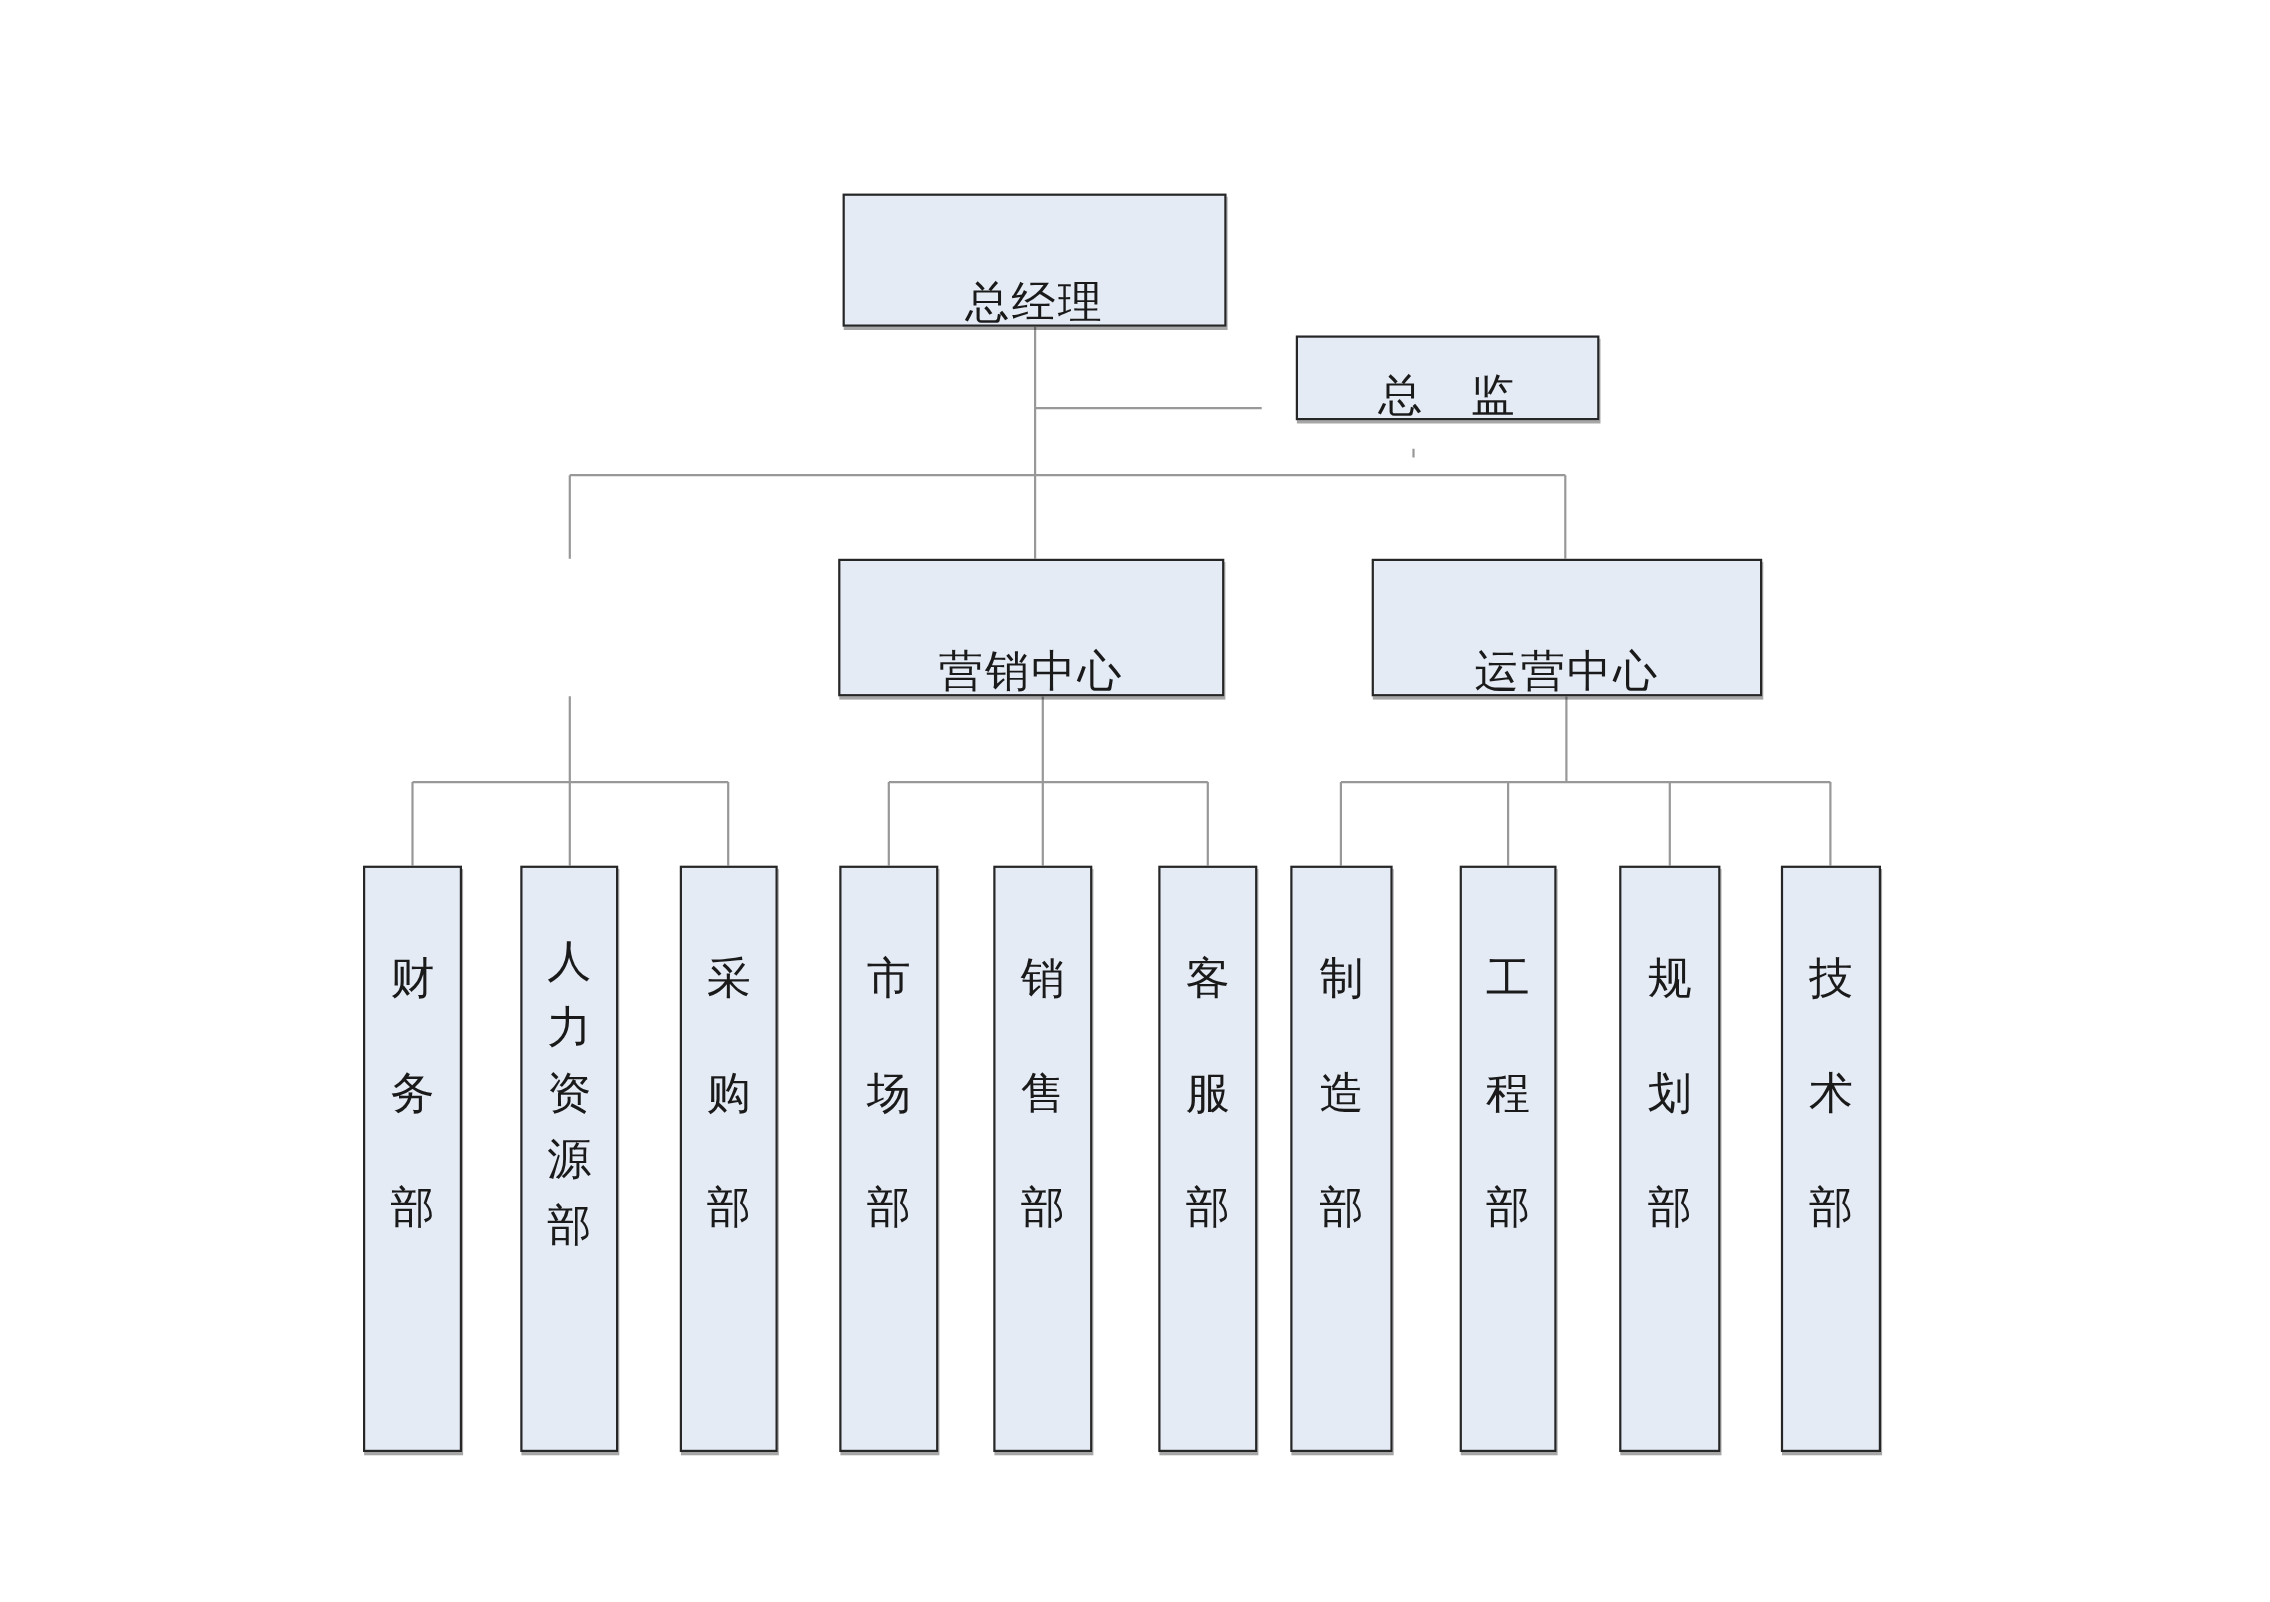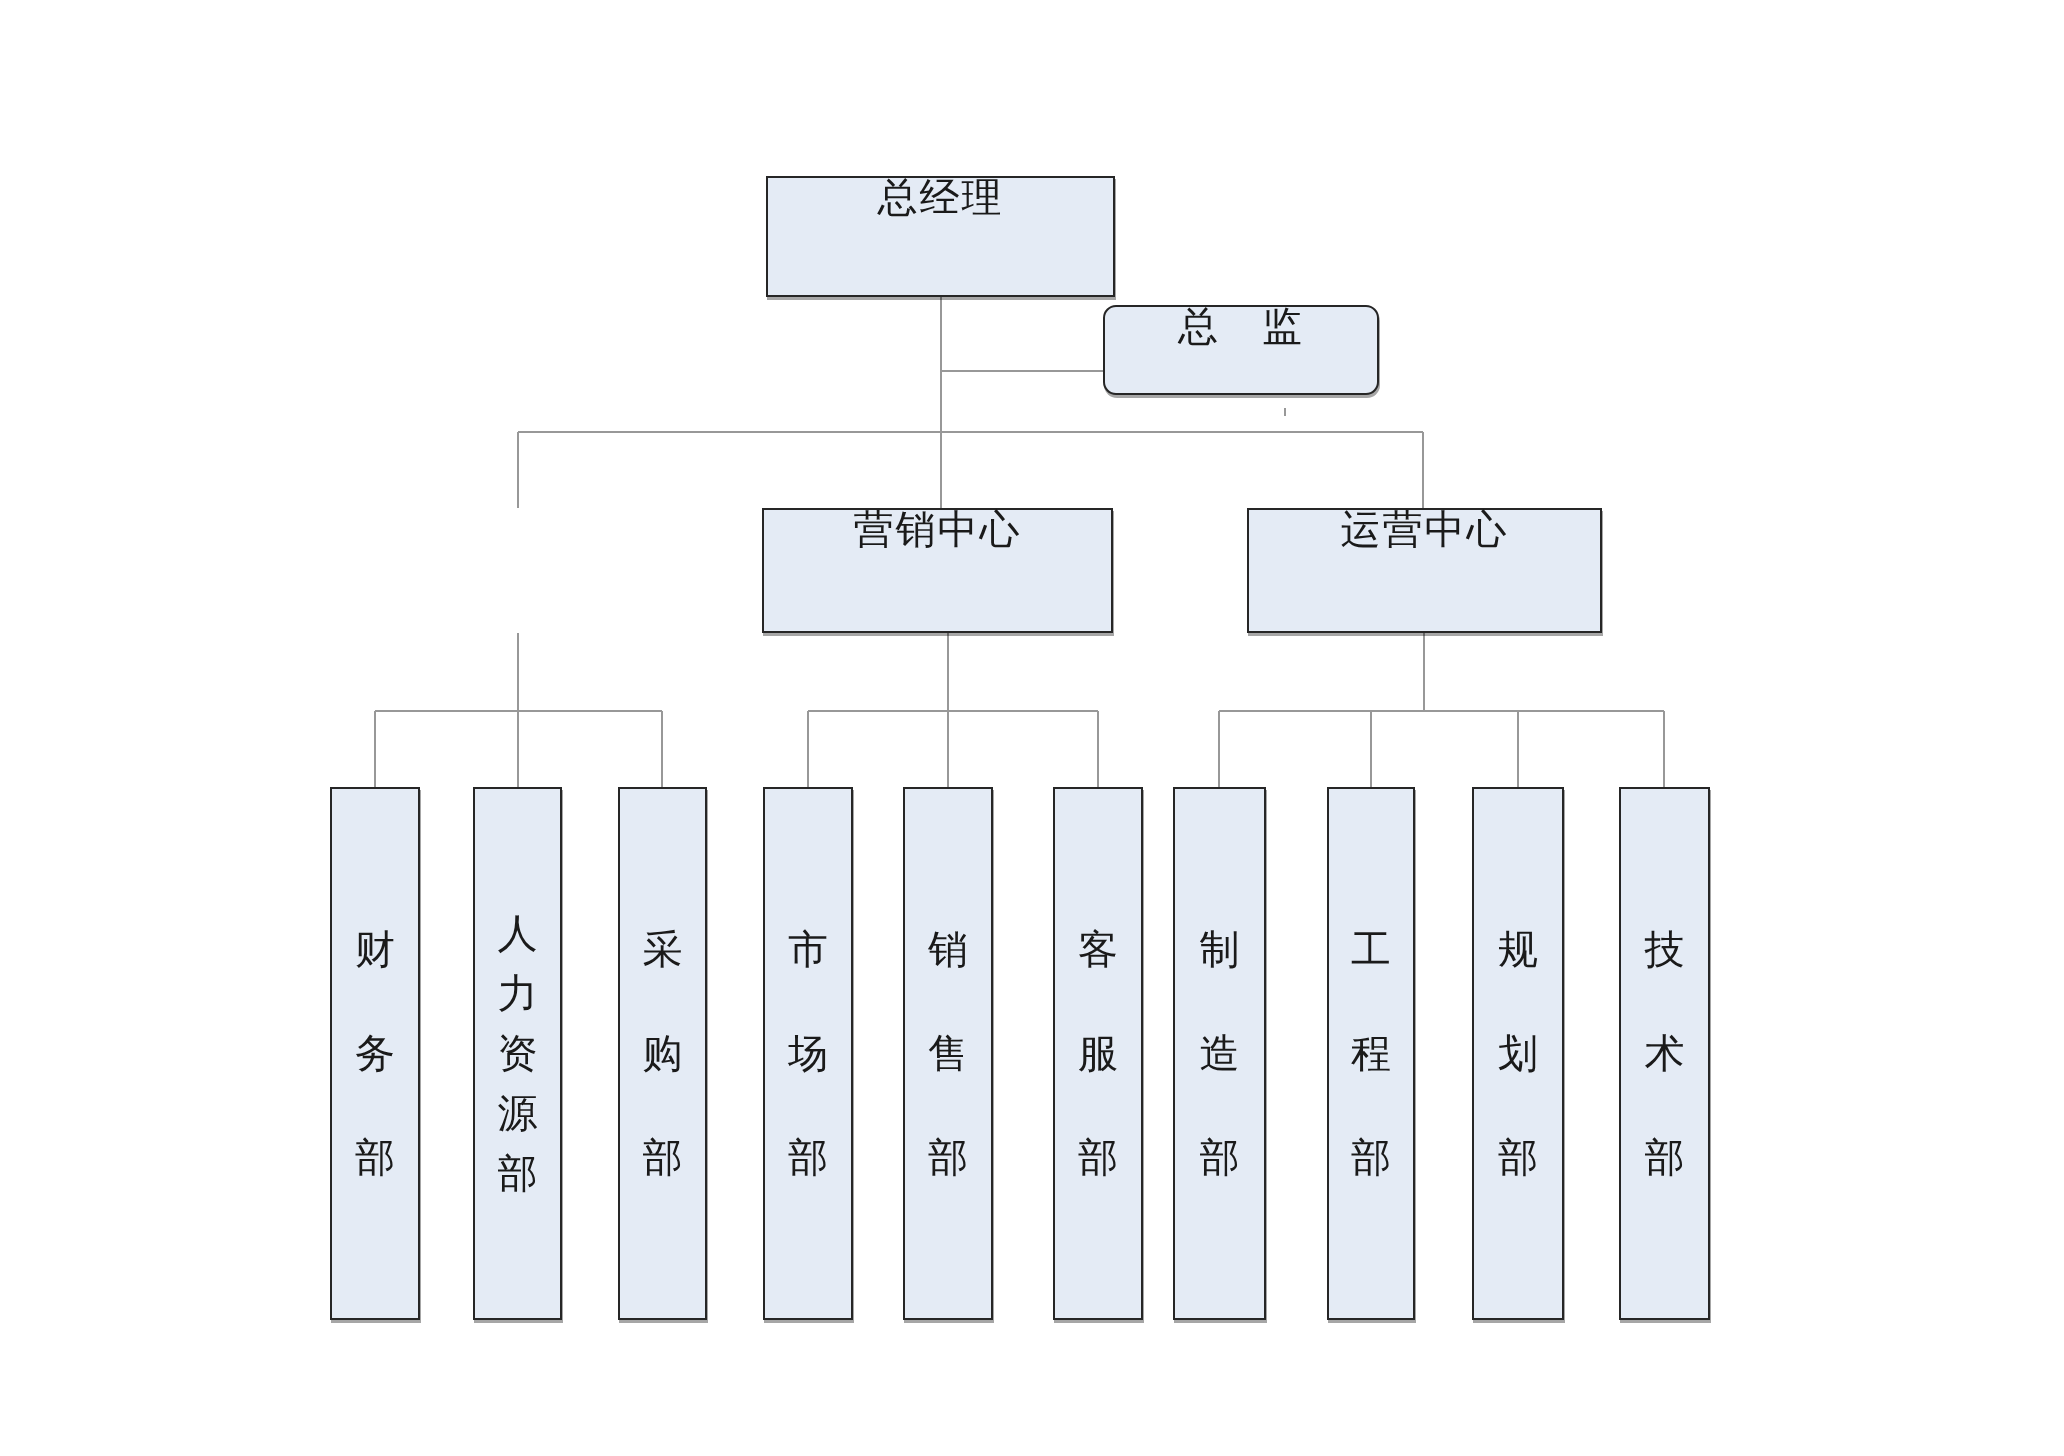--- a/index.html
+++ b/index.html
@@ -25,34 +25,34 @@
     stroke: #989898;
     stroke-width: 2px;
   }
   .node {
     position: absolute;
     box-sizing: border-box;
     background: #e4ebf5;
     border: 2px solid #262626;
     box-shadow: 1px 3px 0 rgba(0,0,0,0.35);
     display: flex;
-    align-items: flex-start;
+    align-items: flex-end;
     justify-content: center;
     color: #1a1a1a;
   }
   .node .h-label {
     font-size: 40px;
     font-weight: 500;
     letter-spacing: 2px;
     line-height: 1;
     white-space: pre;
   }
   
   .box-root    { left: 766px;  top: 176px; width: 349px; height: 121px; }
-  .box-staff   { left: 1103px; top: 305px; width: 276px; height: 90px; border-radius: 13px; }
+  .box-staff   { left: 1178px; top: 305px; width: 276px; height: 77px; }
   
   .box-center0 { left: 343px;  top: 508px; width: 324px; height: 125px; }
   .box-center1 { left: 762px;  top: 508px; width: 351px; height: 125px; }
   .box-center2 { left: 1247px; top: 508px; width: 355px; height: 125px; }
   
   .dept { top: 787px; height: 533px; }
   .d00 { left: 330px;  width: 90px; }
   .d01 { left: 473px;  width: 89px; }
   .d02 { left: 618px;  width: 89px; }
   .d10 { left: 763px;  width: 90px; }

